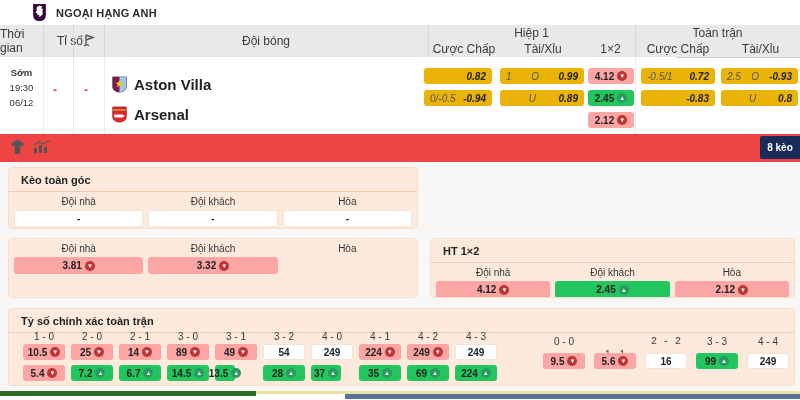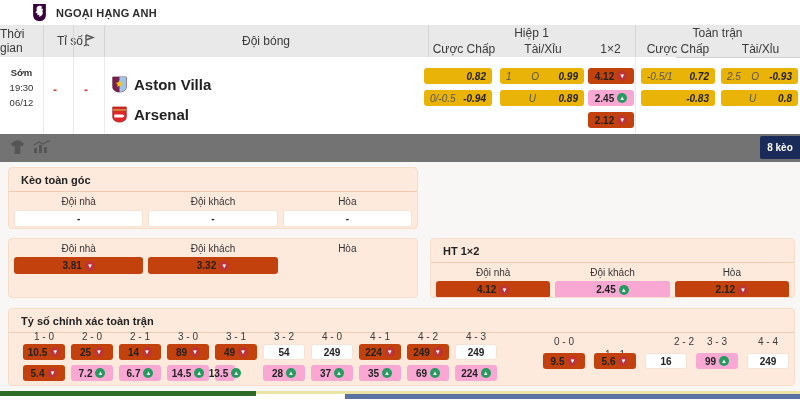--- a/index.html
+++ b/index.html
@@ -25,33 +25,33 @@
   .red-dash{position:absolute;color:#e23b3b;font-weight:bold;font-size:12px;top:26px;}
   .team-line{position:absolute;left:112px;height:18px;display:flex;align-items:center;gap:7px;}
   .team-name{font-size:15px;font-weight:bold;color:#222;}
   .badge{width:15px;height:17px;flex:0 0 auto;}
 
   
   .ob{position:absolute;height:16px;border-radius:3px;font-size:10px;display:flex;align-items:center;
       justify-content:space-between;padding:0 6px;box-sizing:border-box;}
   .ob.center{justify-content:center;}
   .tone-grey{background:#eab308;font-style:italic;}
-  .tone-pink{background:#c2410c;}
-  .tone-mint{background:#f9a8d4;}
+  .tone-pink{background:#fca5a5;}
+  .tone-mint{background:#22c55e;}
   .tone-white{background:#fff;border:1px solid #f2e3d5;}
   .ol{color:#555;}
   .om{color:#555;}
   .ov{font-weight:bold;color:#222;}
   .tr{width:10px;height:10px;border-radius:50%;font-size:6px;line-height:10px;display:inline-flex;
       align-items:center;justify-content:center;color:#fff;margin-left:3px;flex:0 0 auto;}
   .tr-d{background:#bf3434;}
   .tr-u{background:#279a60;}
 
   
-  .toolbar{left:0;top:134px;width:800px;height:28px;background:#737373;}
+  .toolbar{left:0;top:134px;width:800px;height:28px;background:#ef4444;}
   .tool-icon{position:absolute;top:6px;cursor:pointer;}
   .bets-btn{position:absolute;left:760px;top:2px;width:40px;height:23px;background:#1a2b5a;color:#fff;
             font-size:10px;font-weight:bold;display:flex;align-items:center;justify-content:center;border-radius:2px 0 0 2px;}
 
   
   .lower-bg{left:0;top:162px;width:800px;height:229px;background:#f8f7f6;}
   .card{position:absolute;background:#fdeadd;border:1px solid #f6ddc9;border-radius:4px;box-sizing:border-box;overflow:hidden;}
   .card-title{font-size:11px;font-weight:bold;color:#222;padding:6px 12px 5px;border-bottom:1px solid #edccb2;}
   .tri-head{display:grid;grid-template-columns:1fr 1fr 1fr;gap:5px;padding:4px 5px 3px;font-size:10px;color:#333;text-align:center;}
   .tri-cells{display:grid;grid-template-columns:1fr 1fr 1fr;gap:5px;padding:0 5px;}
@@ -313,21 +313,21 @@
         <span class="ov">54</span>
       </div>
       <div class="ob tone-mint center" style="position: absolute; left: 254px; top: 56px; width: 42px; height: 16px;">
         <span class="ov">28</span>
         <span class="tr tr-u">▲</span>
       </div>
       <div class="sc-label" style="position: absolute; left: 302px; top: 22px; width: 42px;">4 - 0</div>
       <div class="ob tone-white center" style="position: absolute; left: 302px; top: 35px; width: 42px; height: 16px;">
         <span class="ov">249</span>
       </div>
-      <div class="ob tone-mint center" style="position: absolute; left: 302px; top: 56px; width: 42px; height: 16px;">
+      <div class="ob tone-mint center" style="position: absolute; left: 302px; top: 56px; width: 30px; height: 16px;">
         <span class="ov">37</span>
         <span class="tr tr-u">▲</span>
       </div>
       <div class="sc-label" style="position: absolute; left: 350px; top: 22px; width: 42px;">4 - 1</div>
       <div class="ob tone-pink center" style="position: absolute; left: 350px; top: 35px; width: 42px; height: 16px;">
         <span class="ov">224</span>
         <span class="tr tr-d">▼</span>
       </div>
       <div class="ob tone-mint center" style="position: absolute; left: 350px; top: 56px; width: 42px; height: 16px;">
         <span class="ov">35</span>
@@ -353,21 +353,21 @@
       <div class="sc-label" style="position: absolute; left: 534px; top: 27px; width: 42px;">0 - 0</div>
       <div class="ob tone-pink center" style="position: absolute; left: 534px; top: 44px; width: 42px; height: 16px;">
         <span class="ov">9.5</span>
         <span class="tr tr-d">▼</span>
       </div>
       <div class="sc-label" style="position: absolute; left: 585px; top: 27px; width: 42px; margin-top: 13px;">1 - 1</div>
       <div class="ob tone-pink center" style="position: absolute; left: 585px; top: 44px; width: 42px; height: 16px;">
         <span class="ov">5.6</span>
         <span class="tr tr-d">▼</span>
       </div>
-      <div class="sc-label" style="position: absolute; left: 654px; top: 27px; width: 42px;">2 - 2</div>
+      <div class="sc-label" style="position: absolute; left: 636px; top: 27px; width: 42px; font-family: Liberation Mono, monospace;">2 - 2</div>
       <div class="ob tone-white center" style="position: absolute; left: 636px; top: 44px; width: 42px; height: 16px;">
         <span class="ov">16</span>
       </div>
       <div class="sc-label" style="position: absolute; left: 687px; top: 27px; width: 42px;">3 - 3</div>
       <div class="ob tone-mint center" style="position: absolute; left: 687px; top: 44px; width: 42px; height: 16px;">
         <span class="ov">99</span>
         <span class="tr tr-u">▲</span>
       </div>
       <div class="sc-label" style="position: absolute; left: 738px; top: 27px; width: 42px;">4 - 4</div>
       <div class="ob tone-white center" style="position: absolute; left: 738px; top: 44px; width: 42px; height: 16px;">

